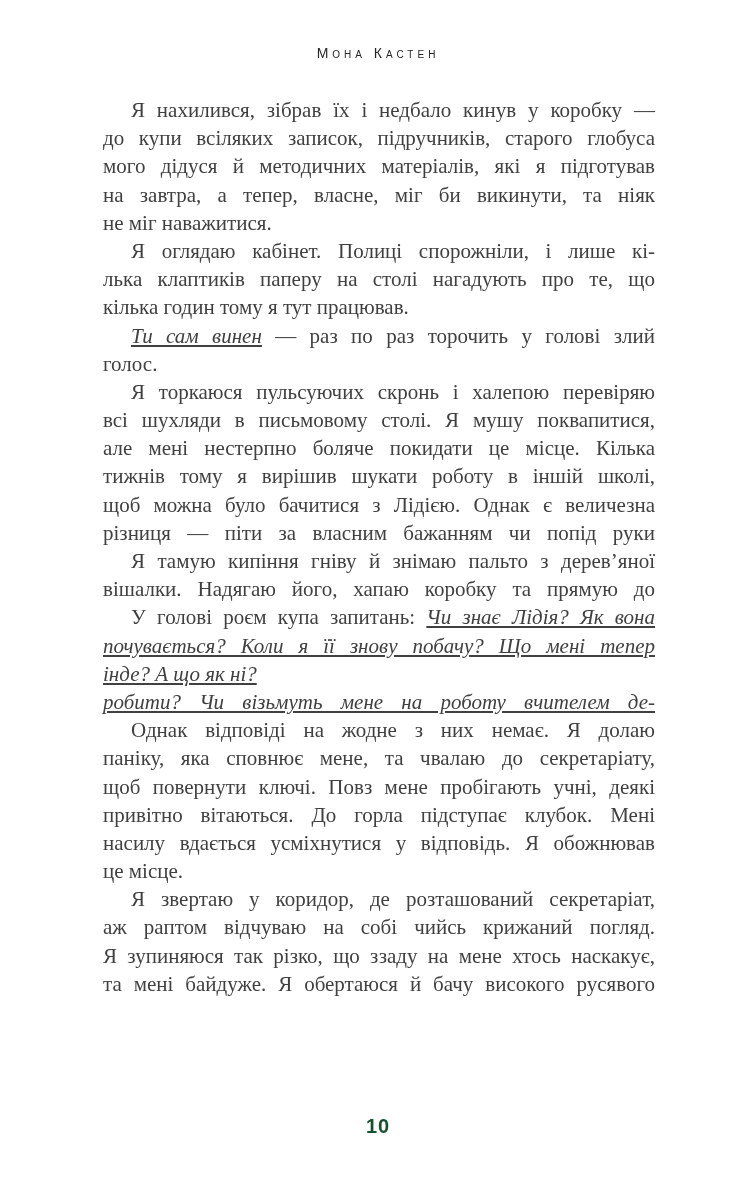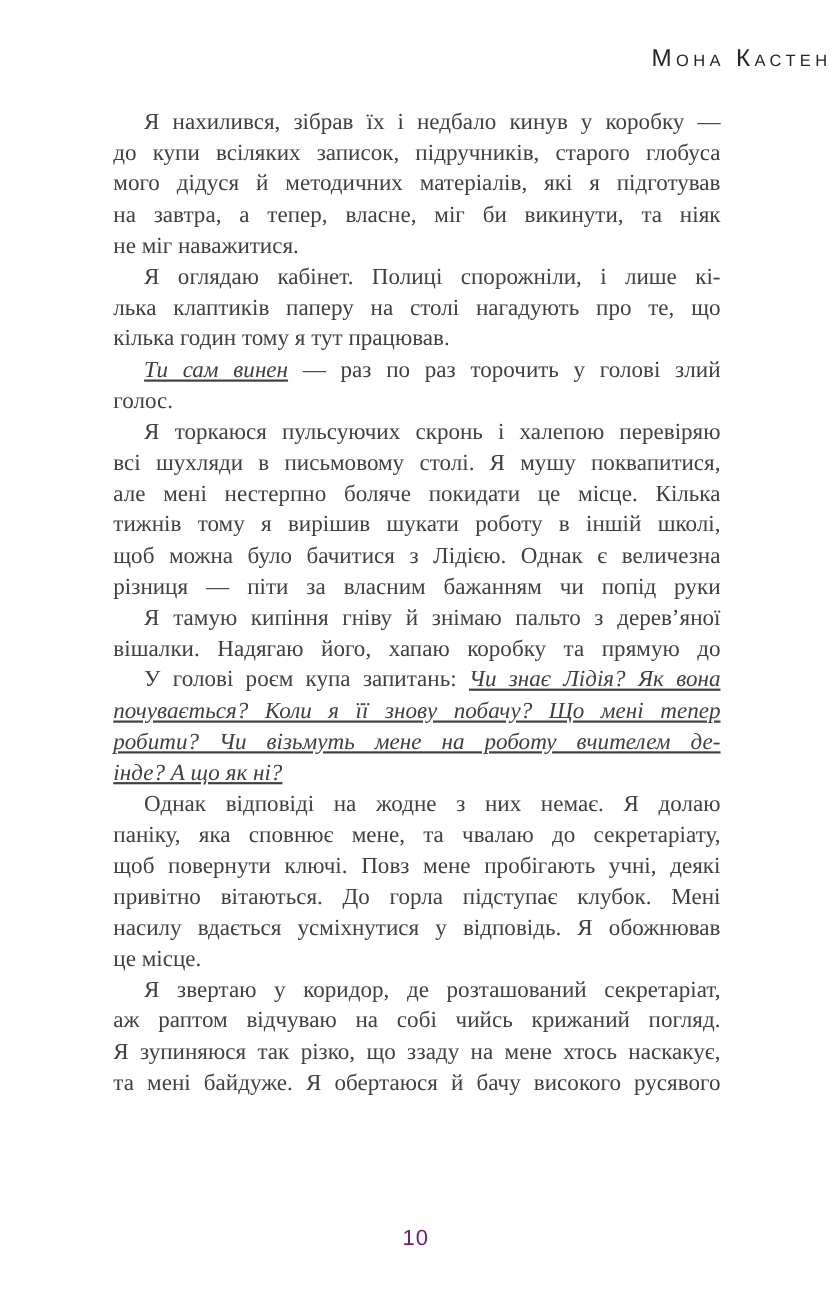--- a/index.html
+++ b/index.html
@@ -13,24 +13,24 @@
     height: 1181px;
     background: #ffffff;
     overflow: hidden;
     font-family: "Liberation Serif", "DejaVu Serif", serif;
   }
   .running-header {
     position: absolute;
     top: 41px;
     left: 0;
     width: 756px;
-    text-align: right;
+    text-align: center;
     font-family: "Liberation Sans", "DejaVu Sans", sans-serif;
     font-variant: small-caps;
-    font-size: 22px;
+    font-size: 14px;
     line-height: 24px;
     letter-spacing: 4px;
     color: #262626;
   }
   .body-text {
     position: absolute;
     top: 96px;
     left: 103px;
     width: 552px;
     color: #1c1c1c;
@@ -60,21 +60,22 @@
   .page-number {
     position: absolute;
     top: 1112px;
     left: 0;
     width: 756px;
     text-align: center;
     font-family: "Liberation Sans", "DejaVu Sans", sans-serif;
     font-size: 20px;
     line-height: 28px;
     letter-spacing: 1px;
-    color: #701a75;
+    color: #14532d;
+    font-weight: bold;
   }
 </style>
 </head>
 <body>
 
 <div class="page">
 
   <div class="running-header">Мона Кастен</div>
 
   <div class="body-text">
@@ -102,22 +103,22 @@
         <div class="line"><span>щоб можна було бачитися з Лідією. Однак є величезна</span></div>
         <div class="line"><span>різниця — піти за власним бажанням чи попід руки</span></div>
       </div>
       <div class="paragraph">
         <div class="line first"><span>Я тамую кипіння гніву й знімаю пальто з дерев’яної</span></div>
         <div class="line"><span>вішалки. Надягаю його, хапаю коробку та прямую до</span></div>
       </div>
       <div class="paragraph">
         <div class="line first"><span>У голові роєм купа запитань: </span><span class="italic">Чи знає Лідія? Як вона</span></div>
         <div class="line"><span class="italic">почувається? Коли я її знову побачу? Що мені тепер</span></div>
+        <div class="line last"><span class="italic">інде? А що як ні?</span></div>
         <div class="line"><span class="italic">робити? Чи візьмуть мене на роботу вчителем де-</span></div>
-        <div class="line last"><span class="italic">інде? А що як ні?</span></div>
       </div>
       <div class="paragraph">
         <div class="line first"><span>Однак відповіді на жодне з них немає. Я долаю</span></div>
         <div class="line"><span>паніку, яка сповнює мене, та чвалаю до секретаріату,</span></div>
         <div class="line"><span>щоб повернути ключі. Повз мене пробігають учні, деякі</span></div>
         <div class="line"><span>привітно вітаються. До горла підступає клубок. Мені</span></div>
         <div class="line"><span>насилу вдається усміхнутися у відповідь. Я обожнював</span></div>
         <div class="line last"><span>це місце.</span></div>
       </div>
       <div class="paragraph">

